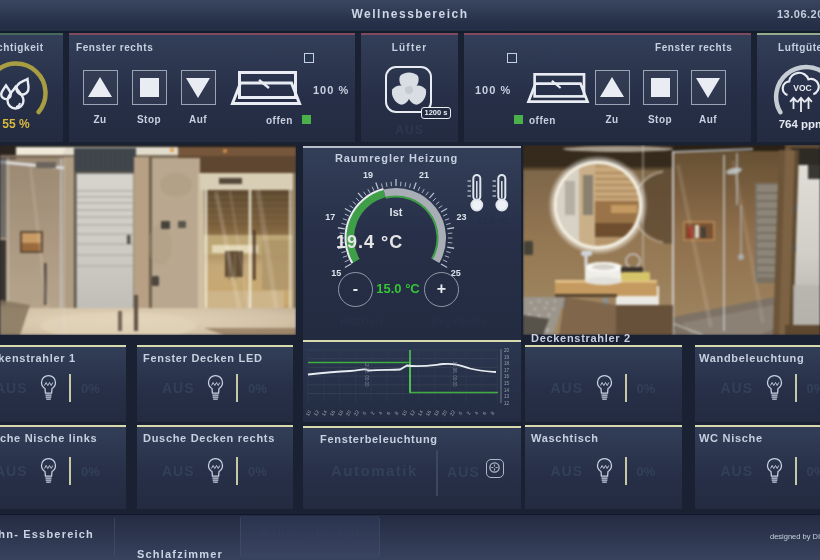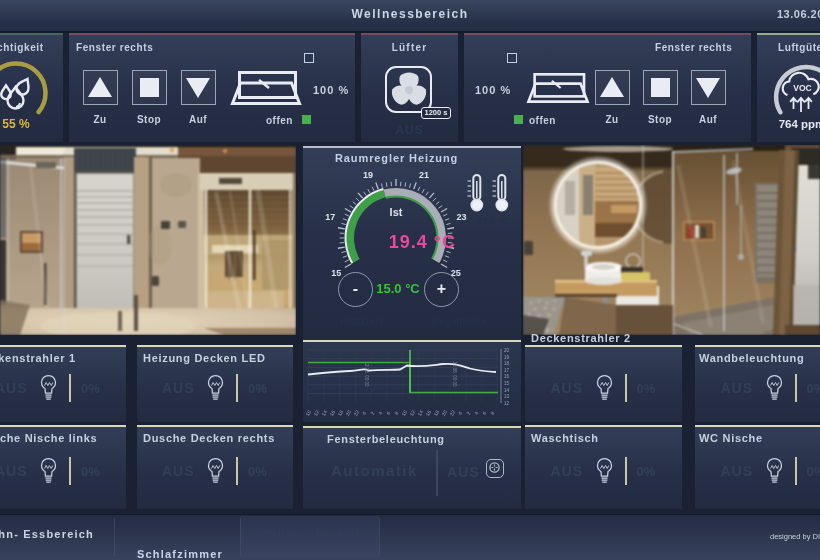--- a/index.html
+++ b/index.html
@@ -464,21 +464,21 @@
     <path d="M46.27 96.25 A 50.5 50.5 0 0 1 77.44 22.09" stroke="#e8ecf2" stroke-width="2" fill="none"></path>
     <path d="M79.68 30.80 A 41.5 41.5 0 0 1 125.94 91.75" stroke="#3f9e48" stroke-width="2" fill="none"></path>
     <text x="30.24424713887373" y="108.5" text-anchor="middle" font-size="9" font-weight="bold" fill="#dde3ec" font-family="Liberation Sans">15</text>
     <text x="24.377100375634413" y="52.677827388128605" text-anchor="middle" font-size="9" font-weight="bold" fill="#dde3ec" font-family="Liberation Sans">17</text>
     <text x="61.93517162776979" y="10.96536342266053" text-anchor="middle" font-size="9" font-weight="bold" fill="#dde3ec" font-family="Liberation Sans">19</text>
     <text x="118.06482837223021" y="10.965363422660538" text-anchor="middle" font-size="9" font-weight="bold" fill="#dde3ec" font-family="Liberation Sans">21</text>
     <text x="155.62289962436557" y="52.677827388128634" text-anchor="middle" font-size="9" font-weight="bold" fill="#dde3ec" font-family="Liberation Sans">23</text>
     <text x="149.75575286112627" y="108.5" text-anchor="middle" font-size="9" font-weight="bold" fill="#dde3ec" font-family="Liberation Sans">25</text>
   </svg>
 <div class="abs" style="left:380px;top:206px;width:32px;text-align:center;font-size:11px;font-weight:bold;color:#dde3ec;">Ist</div>
-<div class="abs" style="left:336px;top:232px;width:120px;text-align:right;font-size:18px;font-weight:bold;color:#ec4899;letter-spacing:1px;">19.4 °C</div>
+<div class="abs" style="left:336px;top:232px;width:120px;text-align:left;font-size:18px;font-weight:bold;color:#e5e5e5;letter-spacing:1px;">19.4 °C</div>
 <div class="abs" style="left:338px;top:272px;width:33px;height:33px;border:1.5px solid #8f99a9;border-radius:50%;color:#e6eaf1;font-size:16px;font-weight:bold;text-align:center;line-height:31px;">-</div>
 <div class="abs" style="left:424px;top:272px;width:33px;height:33px;border:1.5px solid #8f99a9;border-radius:50%;color:#e6eaf1;font-size:16px;font-weight:bold;text-align:center;line-height:31px;">+</div>
 <div class="abs" style="left:366px;top:281px;width:64px;text-align:center;font-size:13px;font-weight:bold;color:#35c435;">15.0 °C</div>
 <svg class="abs" style="left:462px;top:170px;" width="52" height="44" viewBox="0 0 52 44">
  <g stroke="#dfe5ec" stroke-width="2" fill="none">
   <rect x="11.3" y="5" width="7" height="25" rx="3.5"></rect>
   <line x1="14.8" y1="11" x2="14.8" y2="28" stroke-width="1.5"></line>
   <circle cx="14.8" cy="35" r="5.5" fill="#eef1f5" stroke-width="1.8"></circle>
   <path d="M5.5 11 h3.5 M5.5 16 h3.5 M5.5 21 h3.5 M5.5 26 h3.5" stroke-width="1.1"></path>
   <rect x="36.3" y="5" width="7" height="25" rx="3.5"></rect>
@@ -561,21 +561,21 @@
     <svg class="abs" style="left:39px;top:373.5px;" width="19" height="28" viewBox="0 0 19 28">
       <g stroke="#c9d3e3" fill="none" stroke-width="1.25">
         <path d="M6 14.5 C3.6 13 2.5 10.8 2.5 8.5 a7 7 0 0 1 14 0 C16.5 10.8 15.4 13 13 14.5 L12.6 19 L6.4 19 Z"></path>
         <path d="M6.4 21 h6.2 M6.6 23 h5.8 M7.2 25 h4.6"></path>
         <path d="M5.5 11.5 l1.6 -3 l1.7 3 l1.7 -3 l1.7 3 l1.6 -3" stroke-width="0.9"></path>
       </g>
     </svg>
     <div class="vdiv" style="left:69px;top:373.5px;"></div>
     <div class="pct" style="left:81px;top:380.5px;">0%</div>
     <div class="panel" style="left:137px;top:345px;width:156px;height:75px;border-top:2px solid #d9d9ae;"></div>
-    <div class="lp-title" style="left:143px;top:352px;">Heizung Decken LED</div>
+    <div class="lp-title" style="left:143px;top:352px;">Fenster Decken LED</div>
     <div class="aus" style="left:162px;top:379.5px;">AUS</div>
     <svg class="abs" style="left:206px;top:373.5px;" width="19" height="28" viewBox="0 0 19 28">
       <g stroke="#c9d3e3" fill="none" stroke-width="1.25">
         <path d="M6 14.5 C3.6 13 2.5 10.8 2.5 8.5 a7 7 0 0 1 14 0 C16.5 10.8 15.4 13 13 14.5 L12.6 19 L6.4 19 Z"></path>
         <path d="M6.4 21 h6.2 M6.6 23 h5.8 M7.2 25 h4.6"></path>
         <path d="M5.5 11.5 l1.6 -3 l1.7 3 l1.7 -3 l1.7 3 l1.6 -3" stroke-width="0.9"></path>
       </g>
     </svg>
     <div class="vdiv" style="left:236px;top:373.5px;"></div>
     <div class="pct" style="left:248px;top:380.5px;">0%</div>
@@ -647,21 +647,21 @@
         <path d="M6 14.5 C3.6 13 2.5 10.8 2.5 8.5 a7 7 0 0 1 14 0 C16.5 10.8 15.4 13 13 14.5 L12.6 19 L6.4 19 Z"></path>
         <path d="M6.4 21 h6.2 M6.6 23 h5.8 M7.2 25 h4.6"></path>
         <path d="M5.5 11.5 l1.6 -3 l1.7 3 l1.7 -3 l1.7 3 l1.6 -3" stroke-width="0.9"></path>
       </g>
     </svg>
     <div class="vdiv" style="left:794.5px;top:457px;"></div>
     <div class="pct" style="left:806.5px;top:464px;">0%</div>
   </div>
 
 <div class="panel" id="fb" style="left:303px;top:426px;width:218px;height:81px;border-top:2px solid #d9d9ae;"></div>
-<div class="lp-title" style="left:327px;top:433px;">Fensterbeleuchtung</div>
+<div class="lp-title" style="left:320px;top:433px;">Fensterbeleuchtung</div>
 <div class="aus" style="left:331px;top:462px;font-size:15px;letter-spacing:1.5px;">Automatik</div>
 <div class="abs" style="left:436px;top:450px;width:1.5px;height:46px;background:#3c4862;"></div>
 <div class="aus" style="left:447px;top:464px;font-size:14px;letter-spacing:1.2px;">AUS</div>
 <div class="abs" style="left:486px;top:459px;width:16px;height:17px;border:1.8px solid #aeb8c8;border-radius:5px;"></div>
 <svg class="abs" style="left:488px;top:461px;" width="13" height="13" viewBox="0 0 13 13">
  <circle cx="6.5" cy="6.5" r="4.6" fill="none" stroke="#aeb8c8" stroke-width="1.3"></circle>
  <path d="M6.5 3.4 v2 M6.5 7.6 v2 M3.4 6.5 h2 M7.6 6.5 h2" stroke="#aeb8c8" stroke-width="1.1" fill="none"></path>
 </svg>
 
 <div class="abs" style="left:0;top:514px;width:820px;height:46px;background:linear-gradient(#232c42,#39435e);border-top:1px solid #11182a;"></div>

